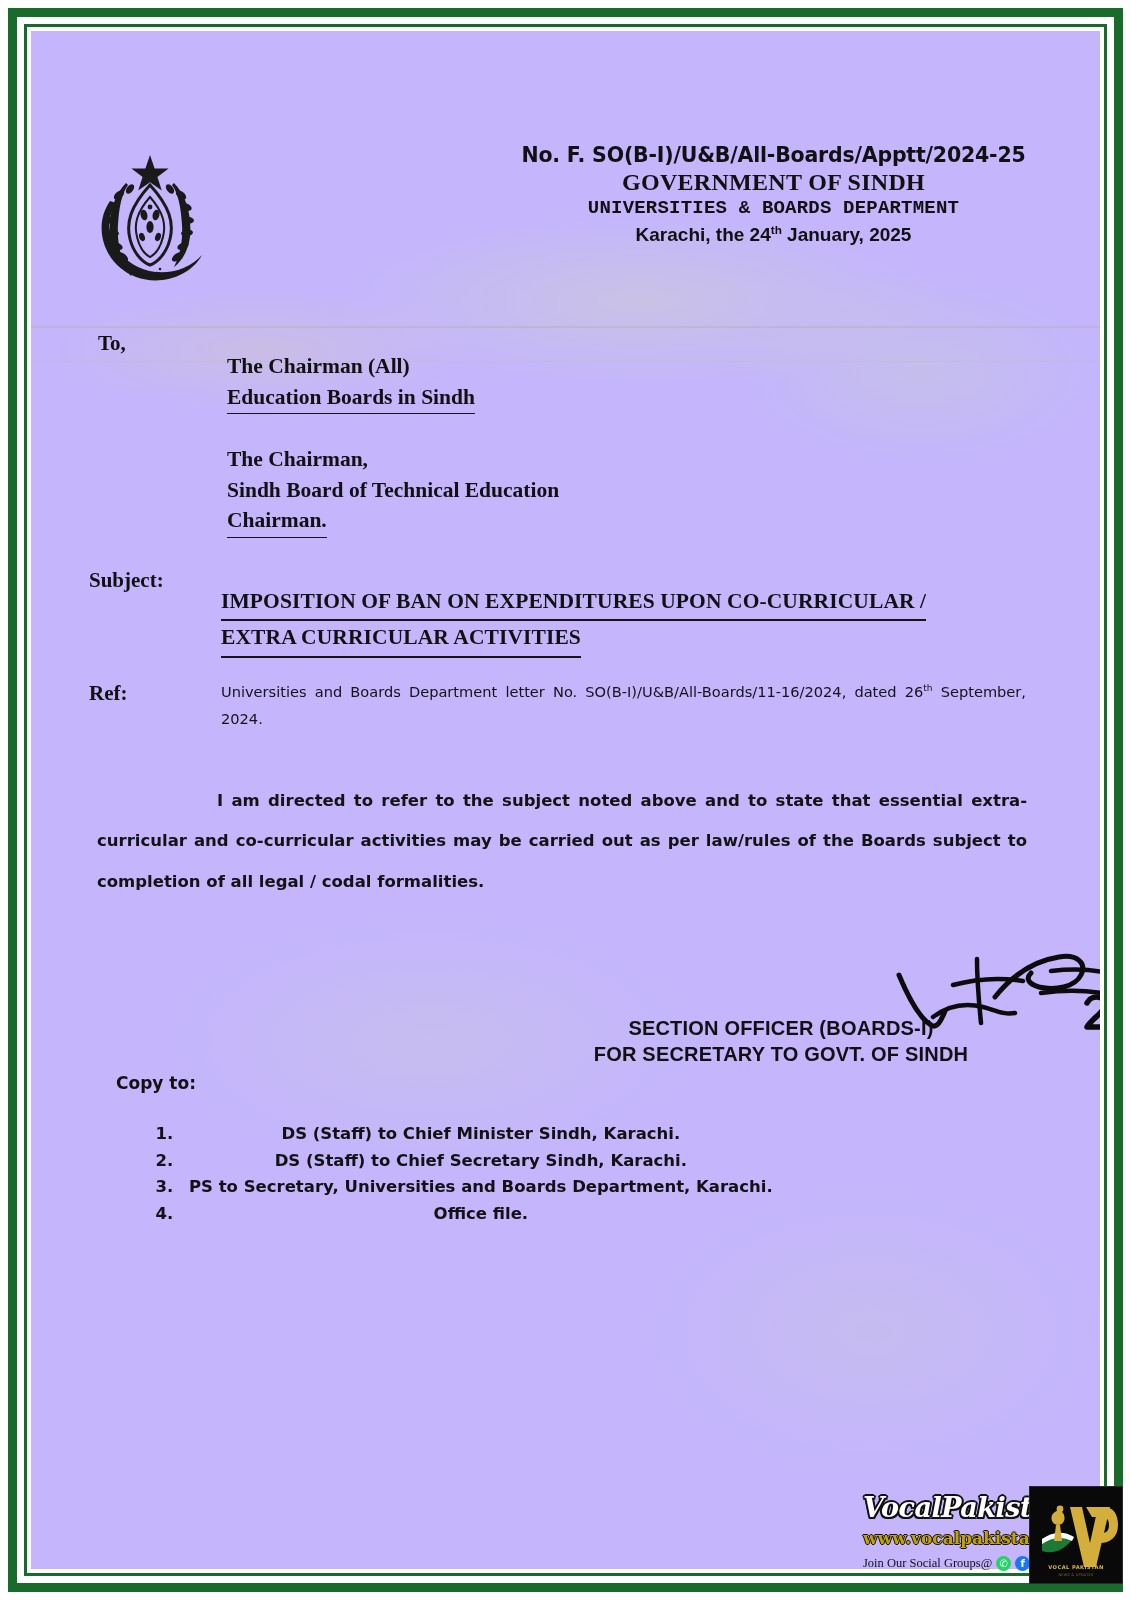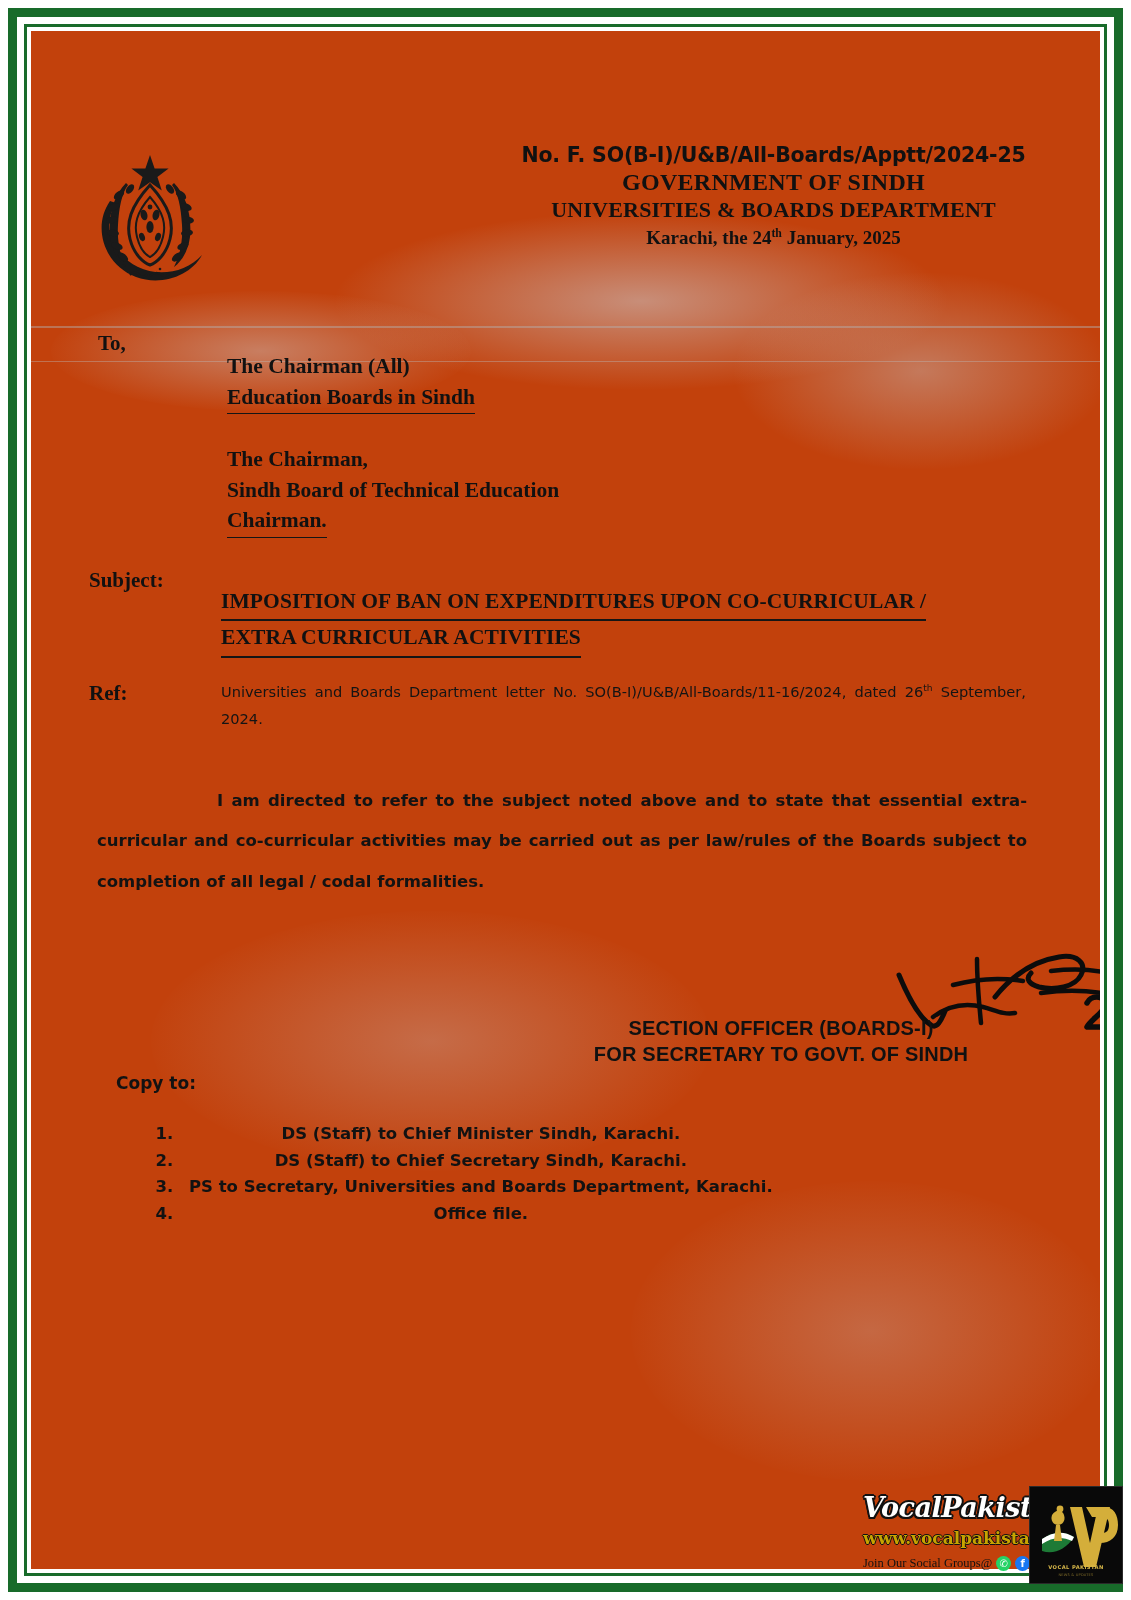--- a/index.html
+++ b/index.html
@@ -39,21 +39,21 @@
     box-sizing: border-box;
   }
 
   
   .paper {
     position: absolute;
     left: 31px;
     top: 31px;
     right: 31px;
     bottom: 31px;
-    background: #c2410c;
+    background: #c4b5fd;
     overflow: hidden;
   }
 
   
   .blotch {
     position: absolute;
     border-radius: 50%;
     pointer-events: none;
   }
   .b1 { left: 300px; top: 180px; width: 620px; height: 180px;
@@ -103,29 +103,29 @@
   }
   .hdr-line2 {
     font-family: "Liberation Serif", serif;
     font-weight: bold;
     font-size: 24px;
     letter-spacing: 0.3px;
     margin-top: 2px;
     white-space: nowrap;
   }
   .hdr-line3 {
-    font-family: Liberation Serif, serif;
-    font-weight: bold;
-    font-size: 22px;
+    font-family: Liberation Mono, monospace;
+    font-weight: bold;
+    font-size: 19px;
     letter-spacing: 0.2px;
     margin-top: 1px;
     white-space: nowrap;
   }
   .hdr-line4 {
-    font-family: Liberation Serif, serif;
+    font-family: Liberation Sans, sans-serif;
     font-weight: bold;
     font-size: 19px;
     margin-top: 4px;
     white-space: nowrap;
   }
   .sup { font-size: 0.62em; vertical-align: super; }
 
   
   .to-label {
     position: absolute;

